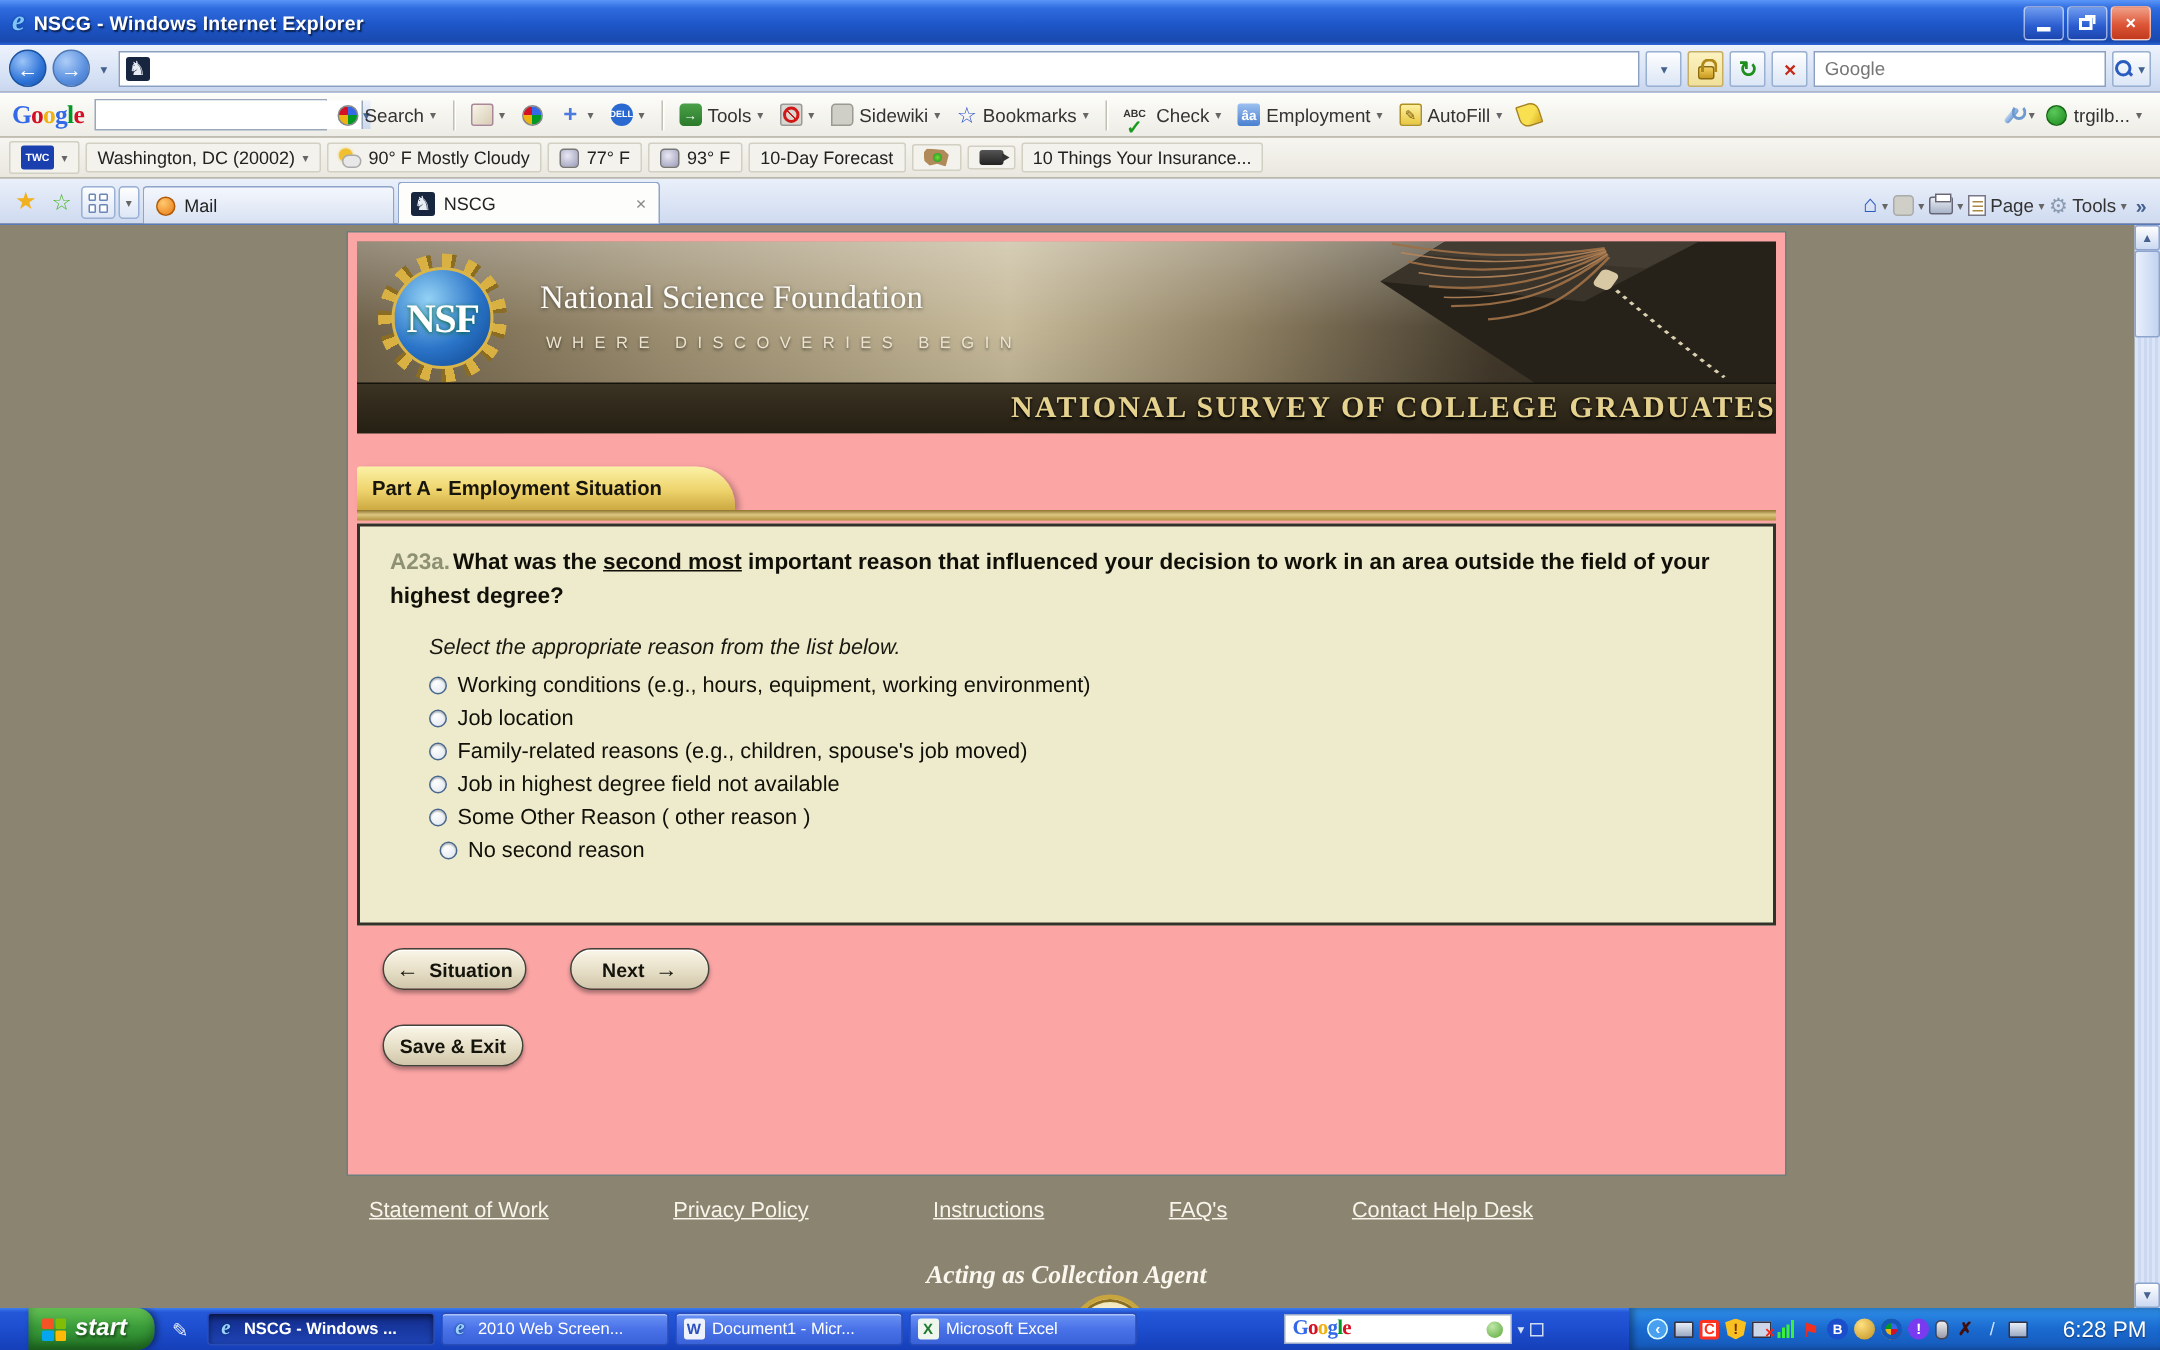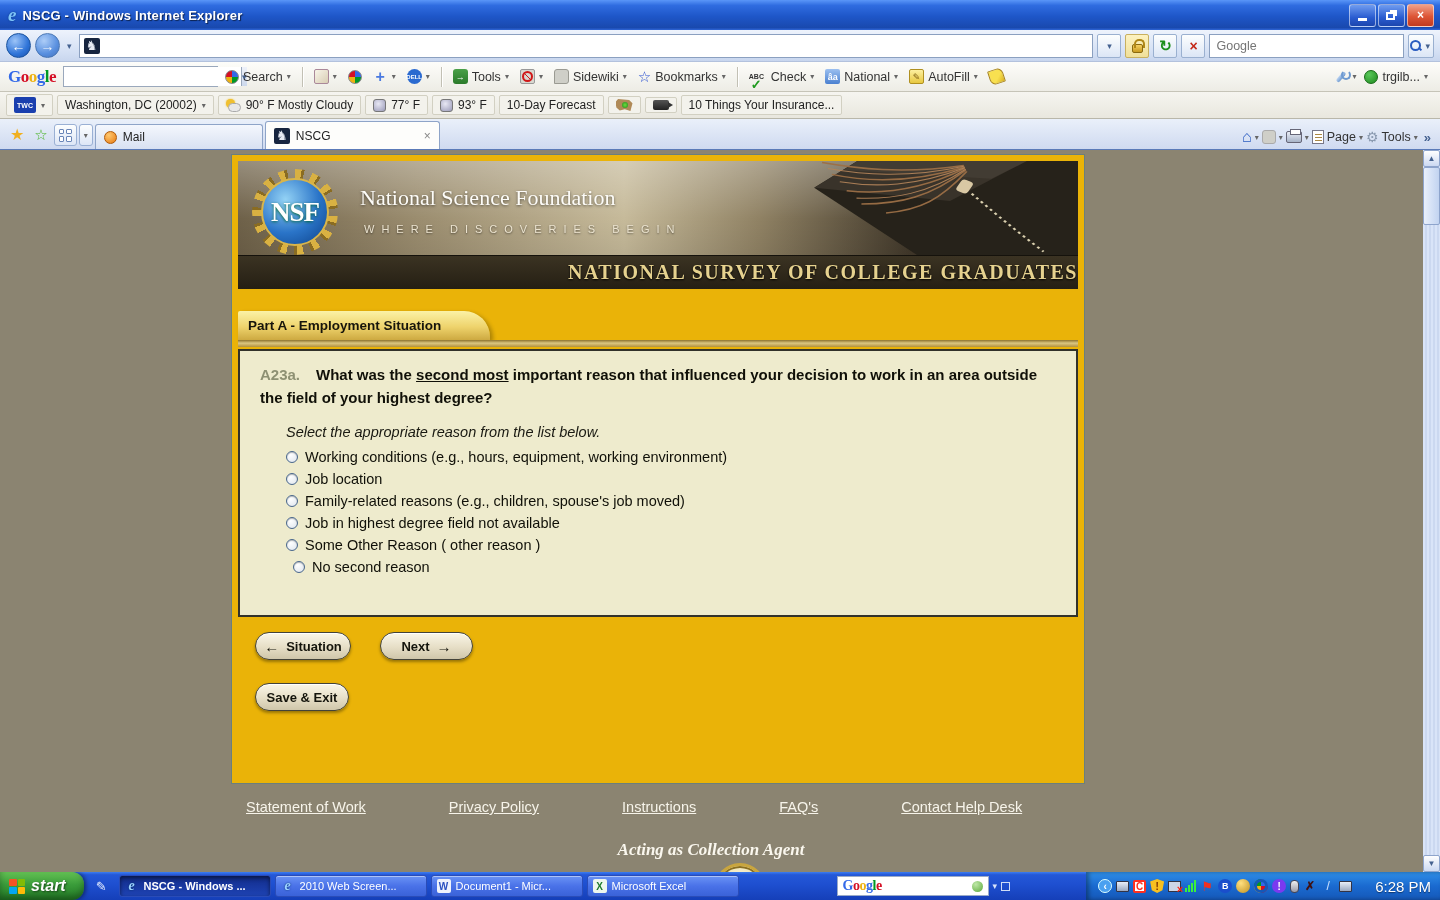--- a/index.html
+++ b/index.html
@@ -110,21 +110,21 @@
   .feed { width:14px; height:14px; background:#cfcfc8; border-radius:3px; border:1px solid #aaa; }
   .printer { position:relative; width:16px; height:12px; background:linear-gradient(180deg,#e8ecf4,#a8b4c8); border:1px solid #667; border-radius:2px; }
   .printer::before { content:""; position:absolute; left:3px; top:-3px; width:9px; height:4px; background:#fff; border:1px solid #667; }
   .pagedoc { width:12px; height:14px; background:#fff; border:1px solid #778; position:relative; }
   .pagedoc::after { content:""; position:absolute; left:2px; top:3px; width:7px; height:1px; background:#a84; box-shadow:0 3px 0 #a84, 0 6px 0 #a84; }
   .gear { font-size:14px; color:#8a9ab0; }
   .chev2 { font-size:13px; color:#44618f; font-weight:bold; padding:0 3px; }
 
   
   .viewport { position:relative; flex:1; background:#8b8471; overflow:hidden; }
-  .site { position:absolute; left:232px; top:5px; width:852px; height:628px; background:#eab308; box-shadow:0 0 0 1px #6b7f7c; }
+  .site { position:absolute; left:232px; top:5px; width:958px; height:628px; background:#fca5a5; box-shadow:0 0 0 1px #6b7f7c; }
   .banner { position:absolute; left:6px; top:6px; right:6px; height:128px; overflow:hidden;
     background:linear-gradient(90deg,#6e6149 0%,#9c8e70 22%,#c6ba9a 46%,#908264 62%,#42392b 80%,#201c15 100%); }
   .banner::before { content:""; position:absolute; inset:0; background:linear-gradient(180deg,rgba(255,255,255,.28),rgba(255,255,255,0) 45%,rgba(0,0,0,.12) 95%); }
   .band { position:absolute; left:0; right:0; bottom:0; height:33px; background:linear-gradient(180deg,#3b3323,#251f13);
     display:flex; align-items:center; justify-content:flex-end; box-shadow:0 -1px 0 #15120c; }
   .band span { font-family:"Liberation Serif",serif; font-weight:bold; font-size:20px; letter-spacing:1.5px; color:#e6d28f; text-shadow:0 1px 2px #000; }
   .nsflogo { position:absolute; left:14px; top:8px; width:86px; height:86px; }
   .burst { position:absolute; inset:0; border-radius:50%;
     background:repeating-conic-gradient(#d9b142 0 9deg, #8a6c22 9deg 13deg, rgba(0,0,0,0) 13deg 24deg); }
   .globe { position:absolute; inset:9px; border-radius:50%; border:2px solid #d9b54a;
@@ -133,21 +133,21 @@
   .orgname { position:absolute; left:122px; top:24px; font-family:"Liberation Serif",serif; font-size:22px; color:#fdfcf8; text-shadow:0 1px 3px rgba(0,0,0,.55); }
   .tagline { position:absolute; left:126px; top:62px; font-size:11px; letter-spacing:7px; color:#ece4d0; text-shadow:0 1px 2px rgba(0,0,0,.5); }
   .cap { position:absolute; right:0; top:0; width:315px; height:95px; }
   .ptab { position:absolute; left:6px; top:156px; width:252px; height:29px; line-height:29px; padding-left:10px;
     background:linear-gradient(180deg,#fbf2a6 0%,#eed36c 55%,#cda941 100%); border-radius:2px 26px 0 0;
     font-weight:bold; font-size:13.5px; color:#17150c; box-shadow:3px 2px 4px rgba(0,0,0,.28); }
   .gbarline { position:absolute; left:6px; right:6px; top:185px; height:7px;
     background:linear-gradient(180deg,#8d732f,#dcc781 45%,#b2913f); }
   .qpanel { position:absolute; left:6px; right:6px; top:194px; height:268px; background:#eeebcd; border:2px solid #32322a; padding:13px 20px 0 20px; }
   .qline { font-size:15px; font-weight:bold; color:#101008; line-height:1.5; }
-  .qnum { color:#8e9173; margin-right:16px; }
+  .qnum { color:#8e9173; margin-right:2px; }
   .u { text-decoration:underline; }
   .instr { margin:15px 0 6px 26px; font-style:italic; font-size:14.5px; color:#1a1a12; }
   .opt { display:flex; align-items:center; margin-left:26px; height:22px; font-size:14.5px; color:#101008; }
   .opt.indent { margin-left:33px; }
   .radio { width:12px; height:12px; border-radius:50%; border:1px solid #49678c; margin-right:7px; flex:0 0 auto;
     background:radial-gradient(circle at 35% 30%,#ffffff,#dde4ec); box-shadow:inset 0 1px 1px rgba(0,0,0,.25); }
   .btn { position:absolute; height:28px; border-radius:14px; border:1px solid #43433a; cursor:default;
     background:linear-gradient(180deg,#faf6e8,#e6dec6 55%,#cfc6aa); box-shadow:0 2px 3px rgba(0,0,0,.35), inset 0 1px 0 #fff;
     display:inline-flex; align-items:center; justify-content:center; gap:7px; font-size:13px; font-weight:bold; color:#14140c; }
   .btn .ar { font-size:15px; }
@@ -164,21 +164,21 @@
   
   .sb { position:absolute; right:0; top:0; bottom:0; width:17px; background:repeating-linear-gradient(90deg,#d9e4f8 0 2px,#cbd8f0 2px 4px); }
   .sb-btn { position:absolute; left:0; width:17px; height:17px; background:linear-gradient(180deg,#fefefe,#ccd9f2); border:1px solid #8ea4cc;
     border-radius:2px; color:#44618f; font-size:8px; display:flex; align-items:center; justify-content:center; }
   .sb-btn.up { top:0; } .sb-btn.down { bottom:0; }
   .sb-thumb { position:absolute; left:0; top:17px; width:17px; height:58px; border:1px solid #8ea4cc; border-radius:2px;
     background:linear-gradient(90deg,#e9f0fc,#c2d3f0); }
 
   
   .taskbar { height:28px; background:linear-gradient(180deg,#3d7df0 0%,#2458d8 10%,#1e4fd0 45%,#153fb8 100%);
-    display:flex; align-items:center; color:#fff; }
+    display:flex; align-items:center; color:#fff;padding-left:19px; }
   .startbtn { height:28px; padding:0 18px 0 9px; border-radius:0 12px 12px 0; display:flex; align-items:center; gap:6px;
     background:linear-gradient(180deg,#64c254 0%,#3a9c3a 45%,#237c26 100%); box-shadow:inset 0 -4px 7px rgba(0,0,0,.3), 2px 0 4px rgba(0,0,0,.45);
     font-style:italic; font-weight:bold; font-size:16px; text-shadow:1px 1px 2px rgba(0,0,0,.5); }
   .winflag { width:16px; height:15px; display:grid; grid-template-columns:1fr 1fr; grid-template-rows:1fr 1fr; gap:1px; }
   .winflag span { border-radius:1px; }
   .wf1{background:#f35325}.wf2{background:#81bc06}.wf3{background:#05a6f0}.wf4{background:#ffba08}
   .qlpen { margin:0 8px 0 12px; font-size:13px; color:#e8f0ff; transform:rotate(0deg); }
   .task { width:152px; height:22px; margin-left:4px; border-radius:3px; display:flex; align-items:center; gap:5px; padding:0 5px;
     font-size:11px; white-space:nowrap; overflow:hidden; background:linear-gradient(180deg,#6a93f5,#4a72e8 50%,#3a62d8);
     border:1px solid #2a4cb8; box-shadow:inset 0 1px 0 rgba(255,255,255,.45); }
@@ -309,21 +309,21 @@
         <span class="car">▾</span>
       </div>
     <div class="sep"></div>
     <div class="titem">
         <span class="abc"><span>ABC</span><i>✓</i></span>
         <span>Check</span>
         <span class="car">▾</span>
       </div>
     <div class="titem">
         <span class="ic trans">âa</span>
-        <span>National</span>
+        <span>Employment</span>
         <span class="car">▾</span>
       </div>
     <div class="titem">
         <span class="ic afill">✎</span>
         <span>AutoFill</span>
         <span class="car">▾</span>
       </div>
     <div class="titem">
         <span class="ic hilite"></span>
       </div>

